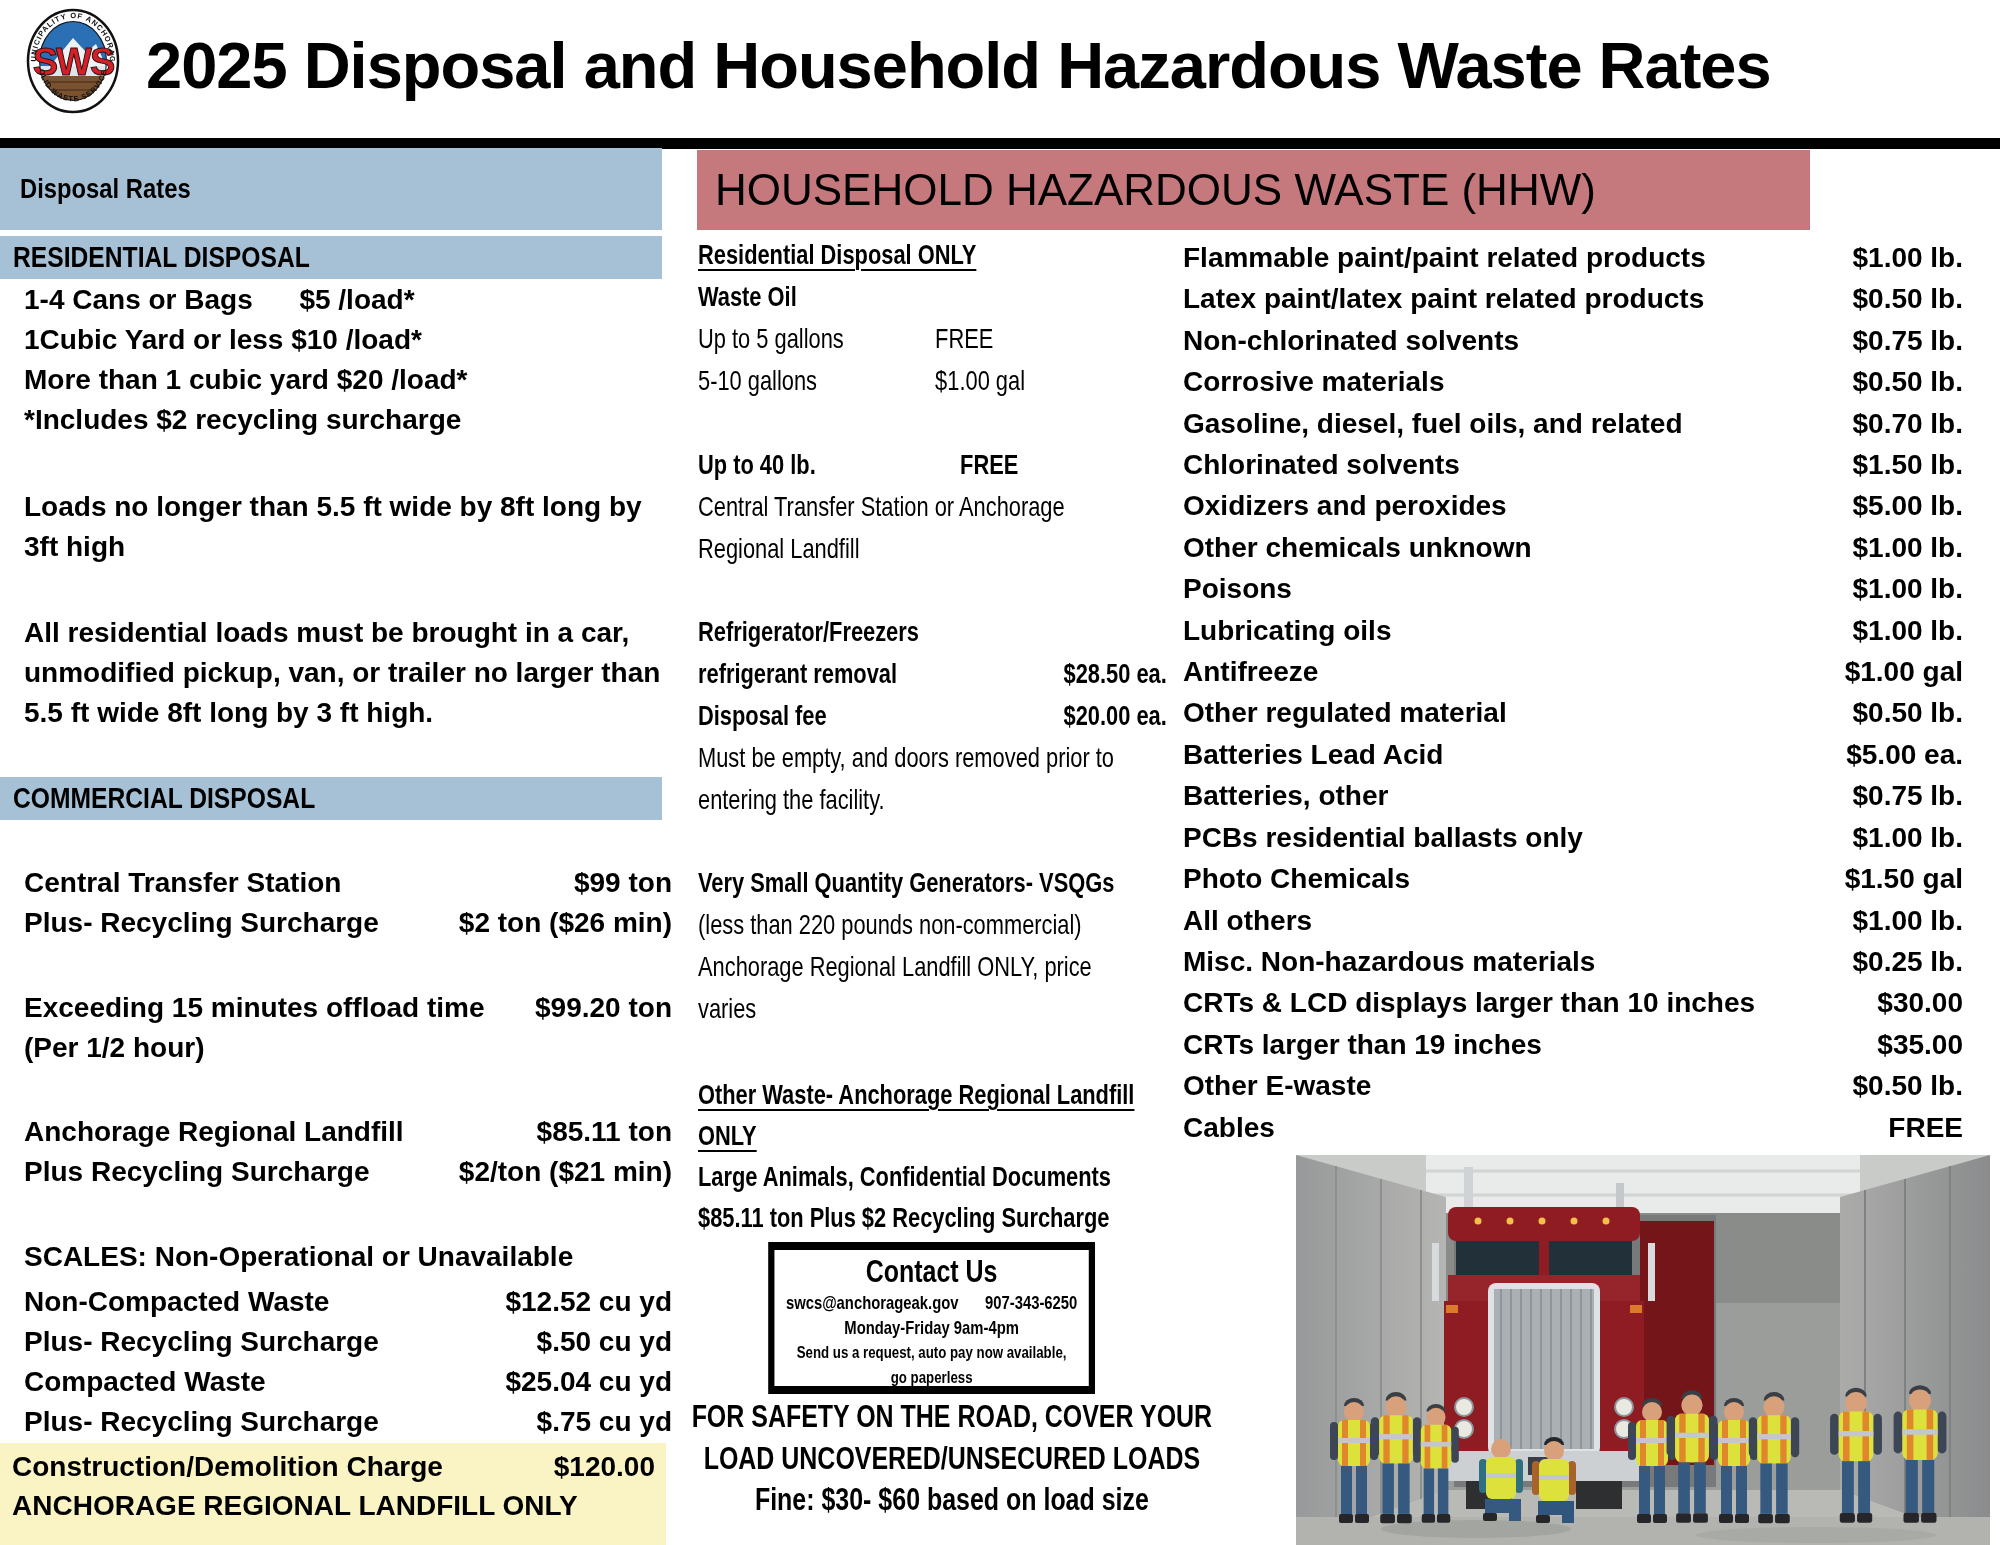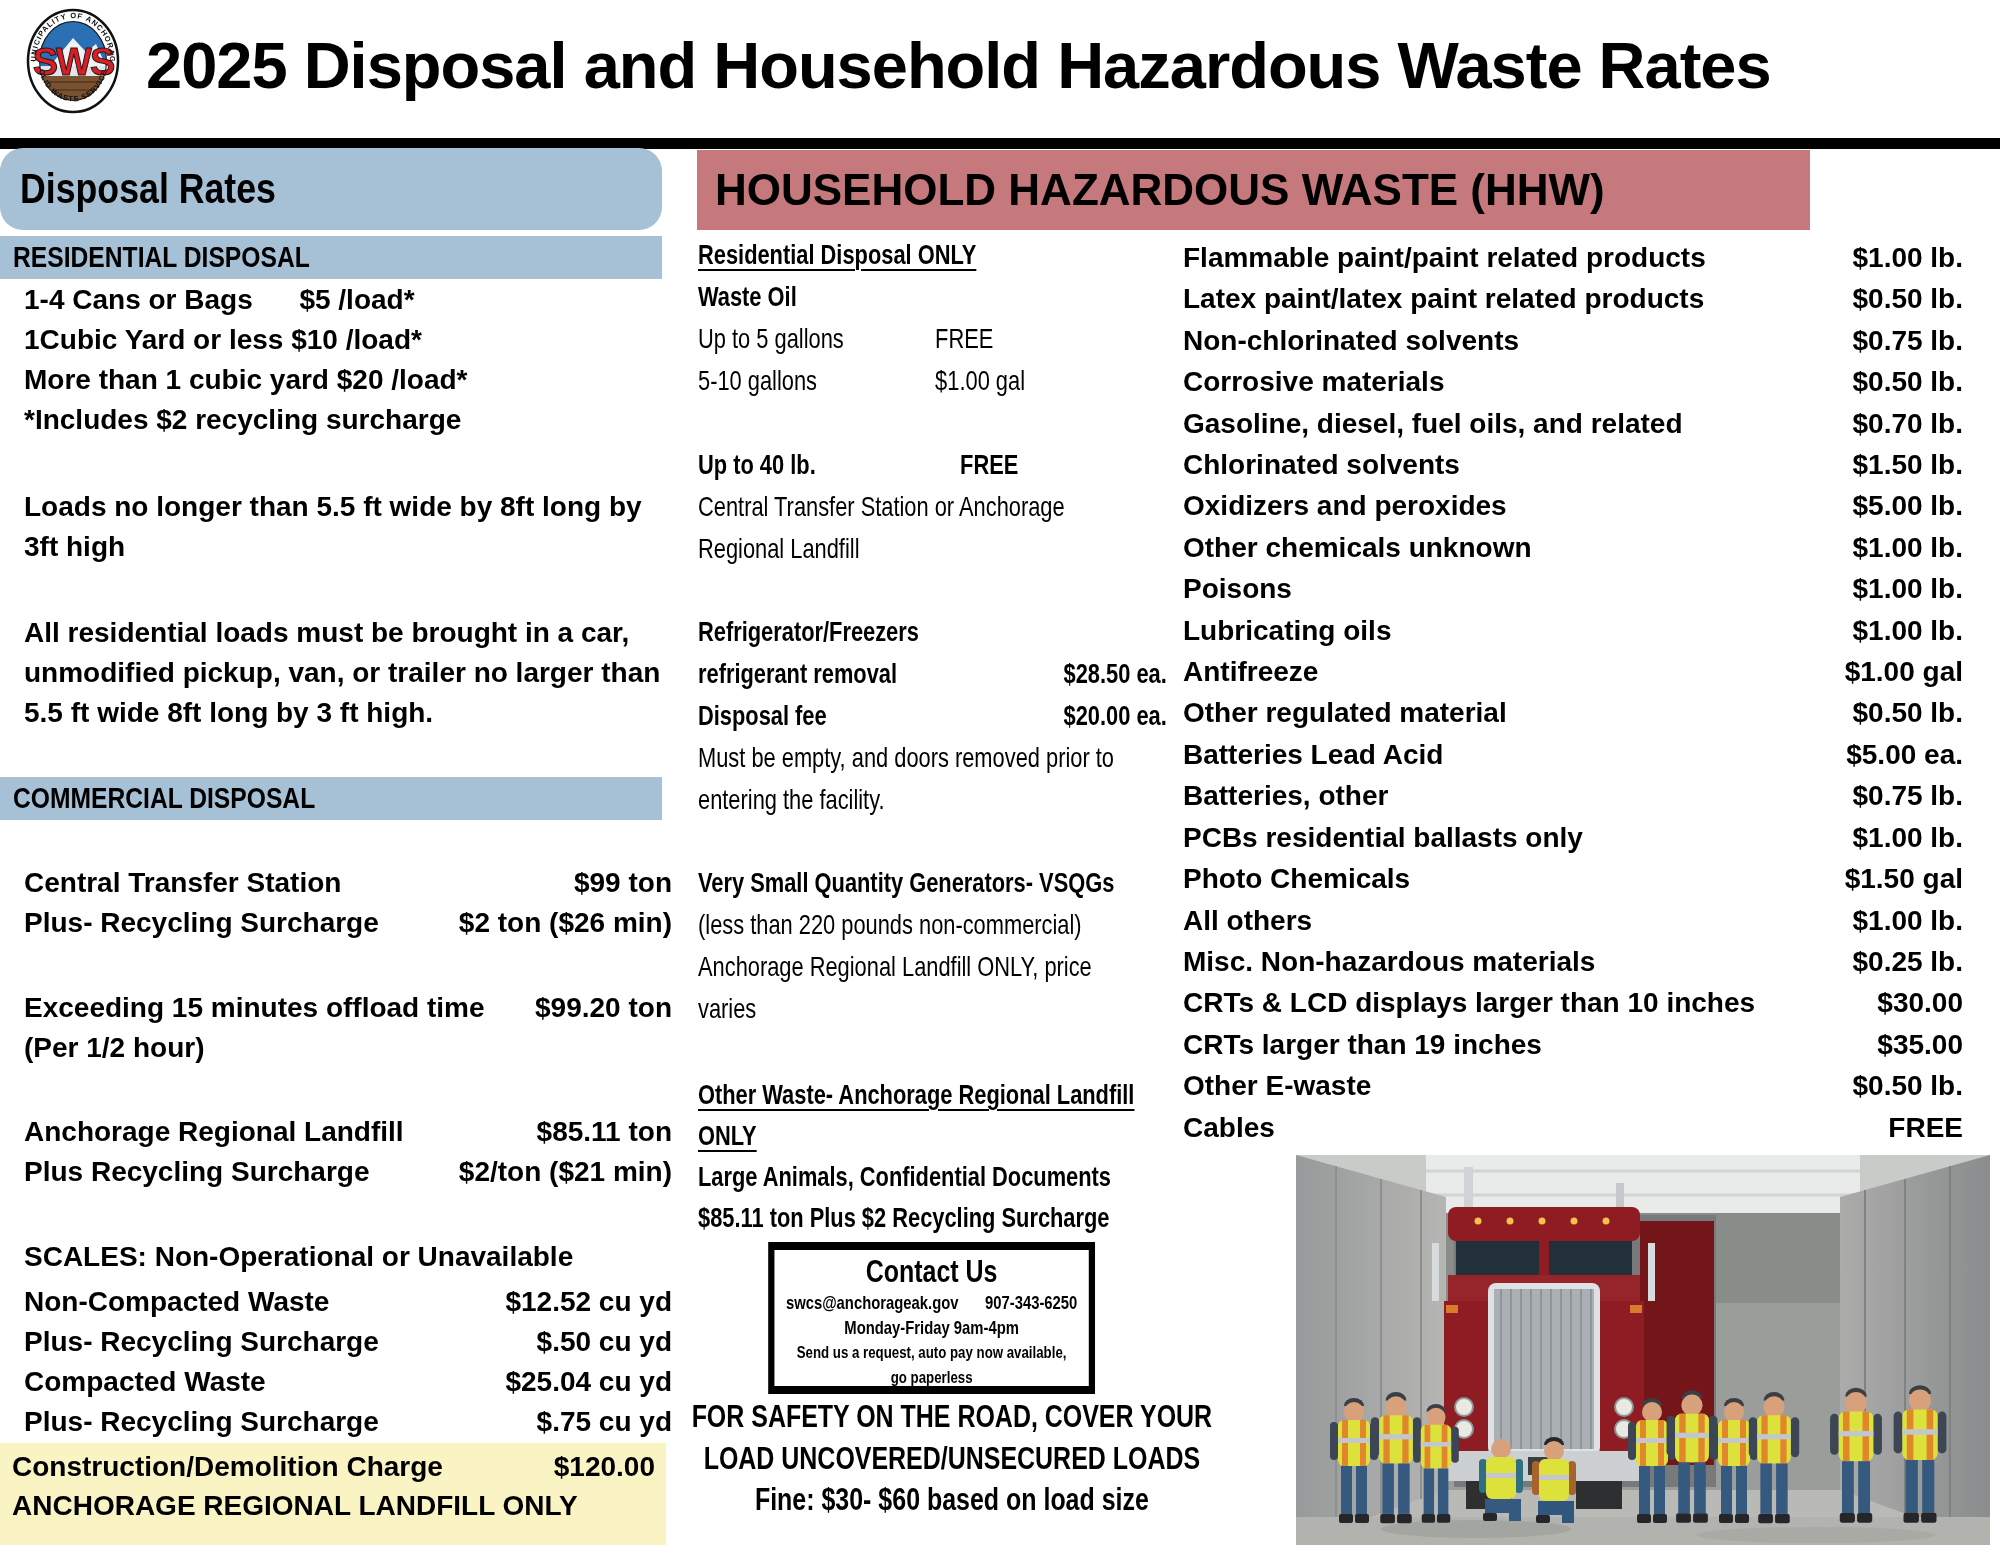--- a/index.html
+++ b/index.html
@@ -4,25 +4,25 @@
 <style>
   html,body{margin:0;padding:0;background:#fff;}
   .page{position:relative;width:2000px;height:1545px;background:#fff;overflow:hidden;
         font-family:"Liberation Sans","DejaVu Sans",sans-serif;color:var(--ink,#000);}
   
   .page-title{position:absolute;left:146px;top:28px;font-size:65px;font-weight:bold;white-space:nowrap;letter-spacing:-1px;}
   .logo{position:absolute;left:26px;top:8px;width:94px;height:106px;}
   .rule{position:absolute;left:0;top:138px;width:2000px;height:11px;background:#000;}
   
   .band{background:var(--band-blue,#a6c0d5);position:absolute;left:0;display:flex;align-items:center;box-sizing:border-box;}
-  .lc-heading{top:148px;width:662px;height:82px;font-size:42px;font-weight:bold;padding-left:20px;border-radius:23px;}
+  .lc-heading{top:148px;width:662px;height:82px;font-size:28px;font-weight:bold;padding-left:20px;}
   .sec-head{width:662px;height:43px;font-size:29px;font-weight:bold;padding-left:13px;}
   .cond{display:inline-block;transform:scaleX(0.85);transform-origin:0 50%;white-space:nowrap;}
   .hhw-banner{position:absolute;left:697px;top:150px;width:1113px;height:80px;background:var(--band-red,#c6797c);
-              display:flex;align-items:center;padding-left:18px;box-sizing:border-box;font-size:44px;font-weight:bold;white-space:nowrap;}
+              display:flex;align-items:center;padding-left:18px;box-sizing:border-box;font-size:44px;font-weight:normal;white-space:nowrap;}
   
   .lcol{position:absolute;left:12px;top:0;width:648px;}
   .blk{position:absolute;left:0;width:648px;margin-left:12px;}
   .bline{font-weight:bold;font-size:28px;line-height:40px;white-space:pre;}
   .row{display:flex;justify-content:space-between;font-weight:bold;font-size:28px;line-height:40px;}
   .row span{white-space:nowrap;}
   .yellow{position:absolute;left:0;top:1443px;width:666px;height:102px;background:var(--highlight-yellow,#faf3c3);
           box-sizing:border-box;padding:4px 11px 0 12px;}
   .yellow .row,.yellow .bline{line-height:39px;gap:13px;}
   

